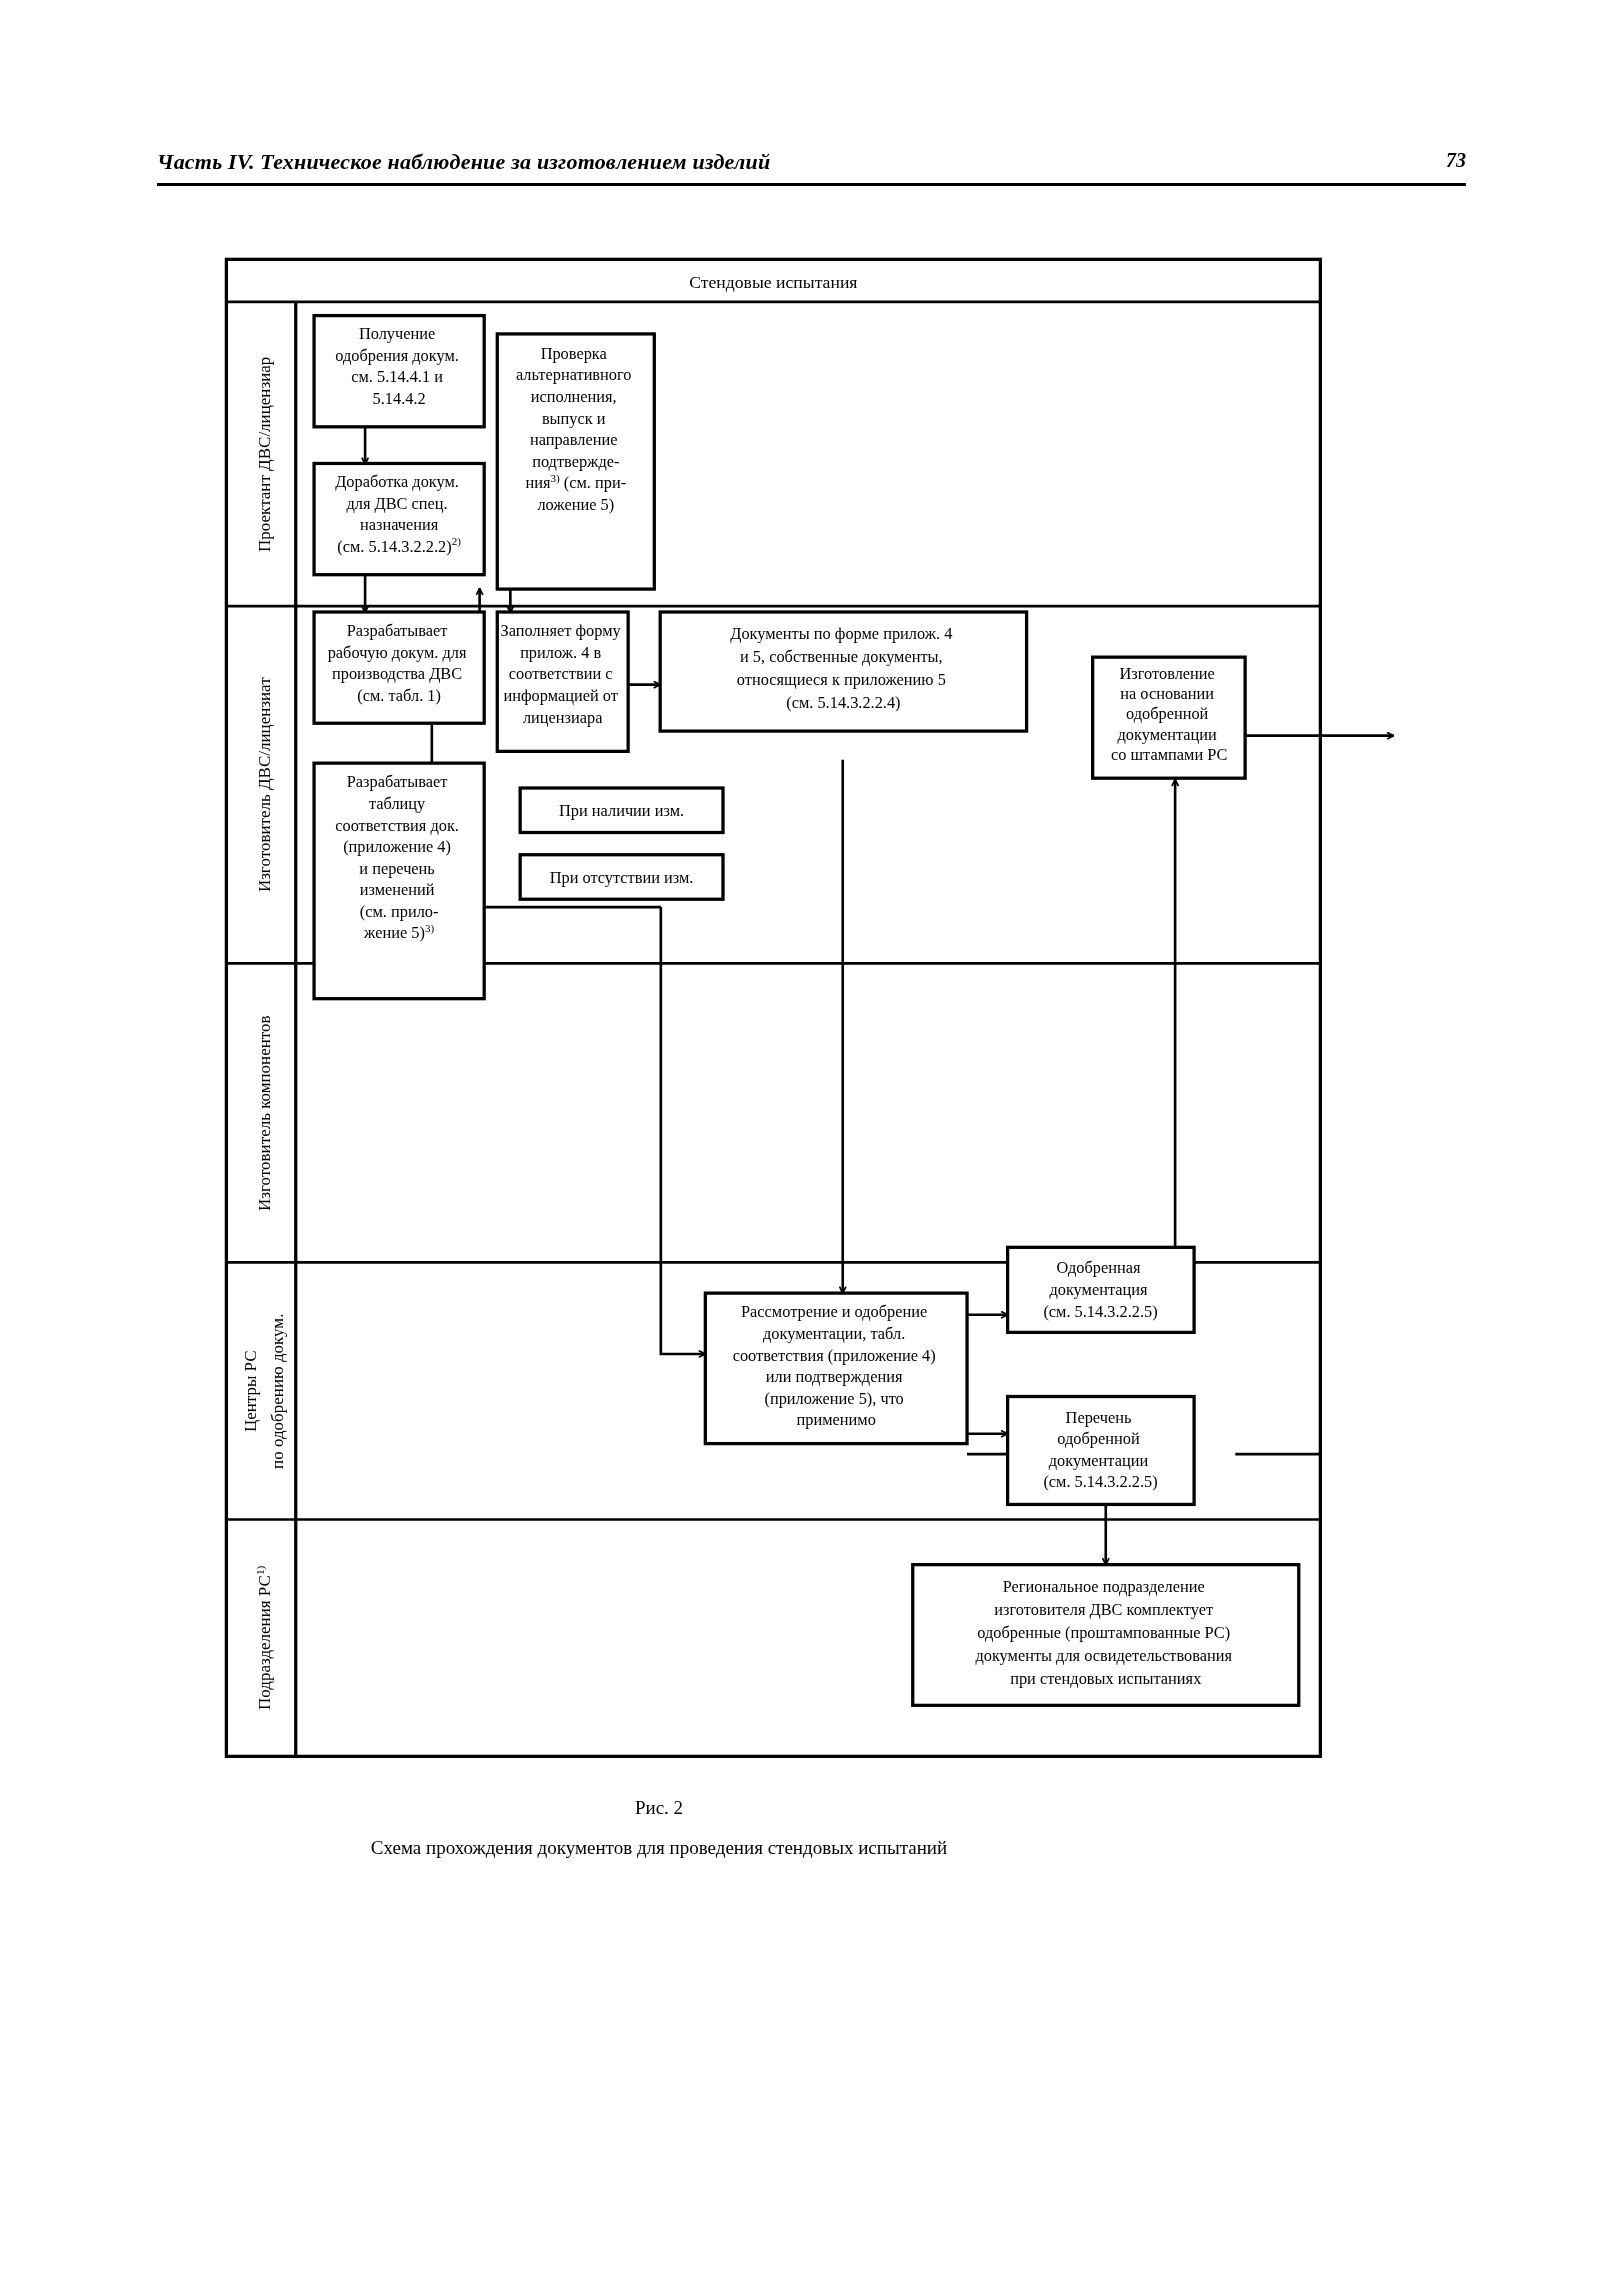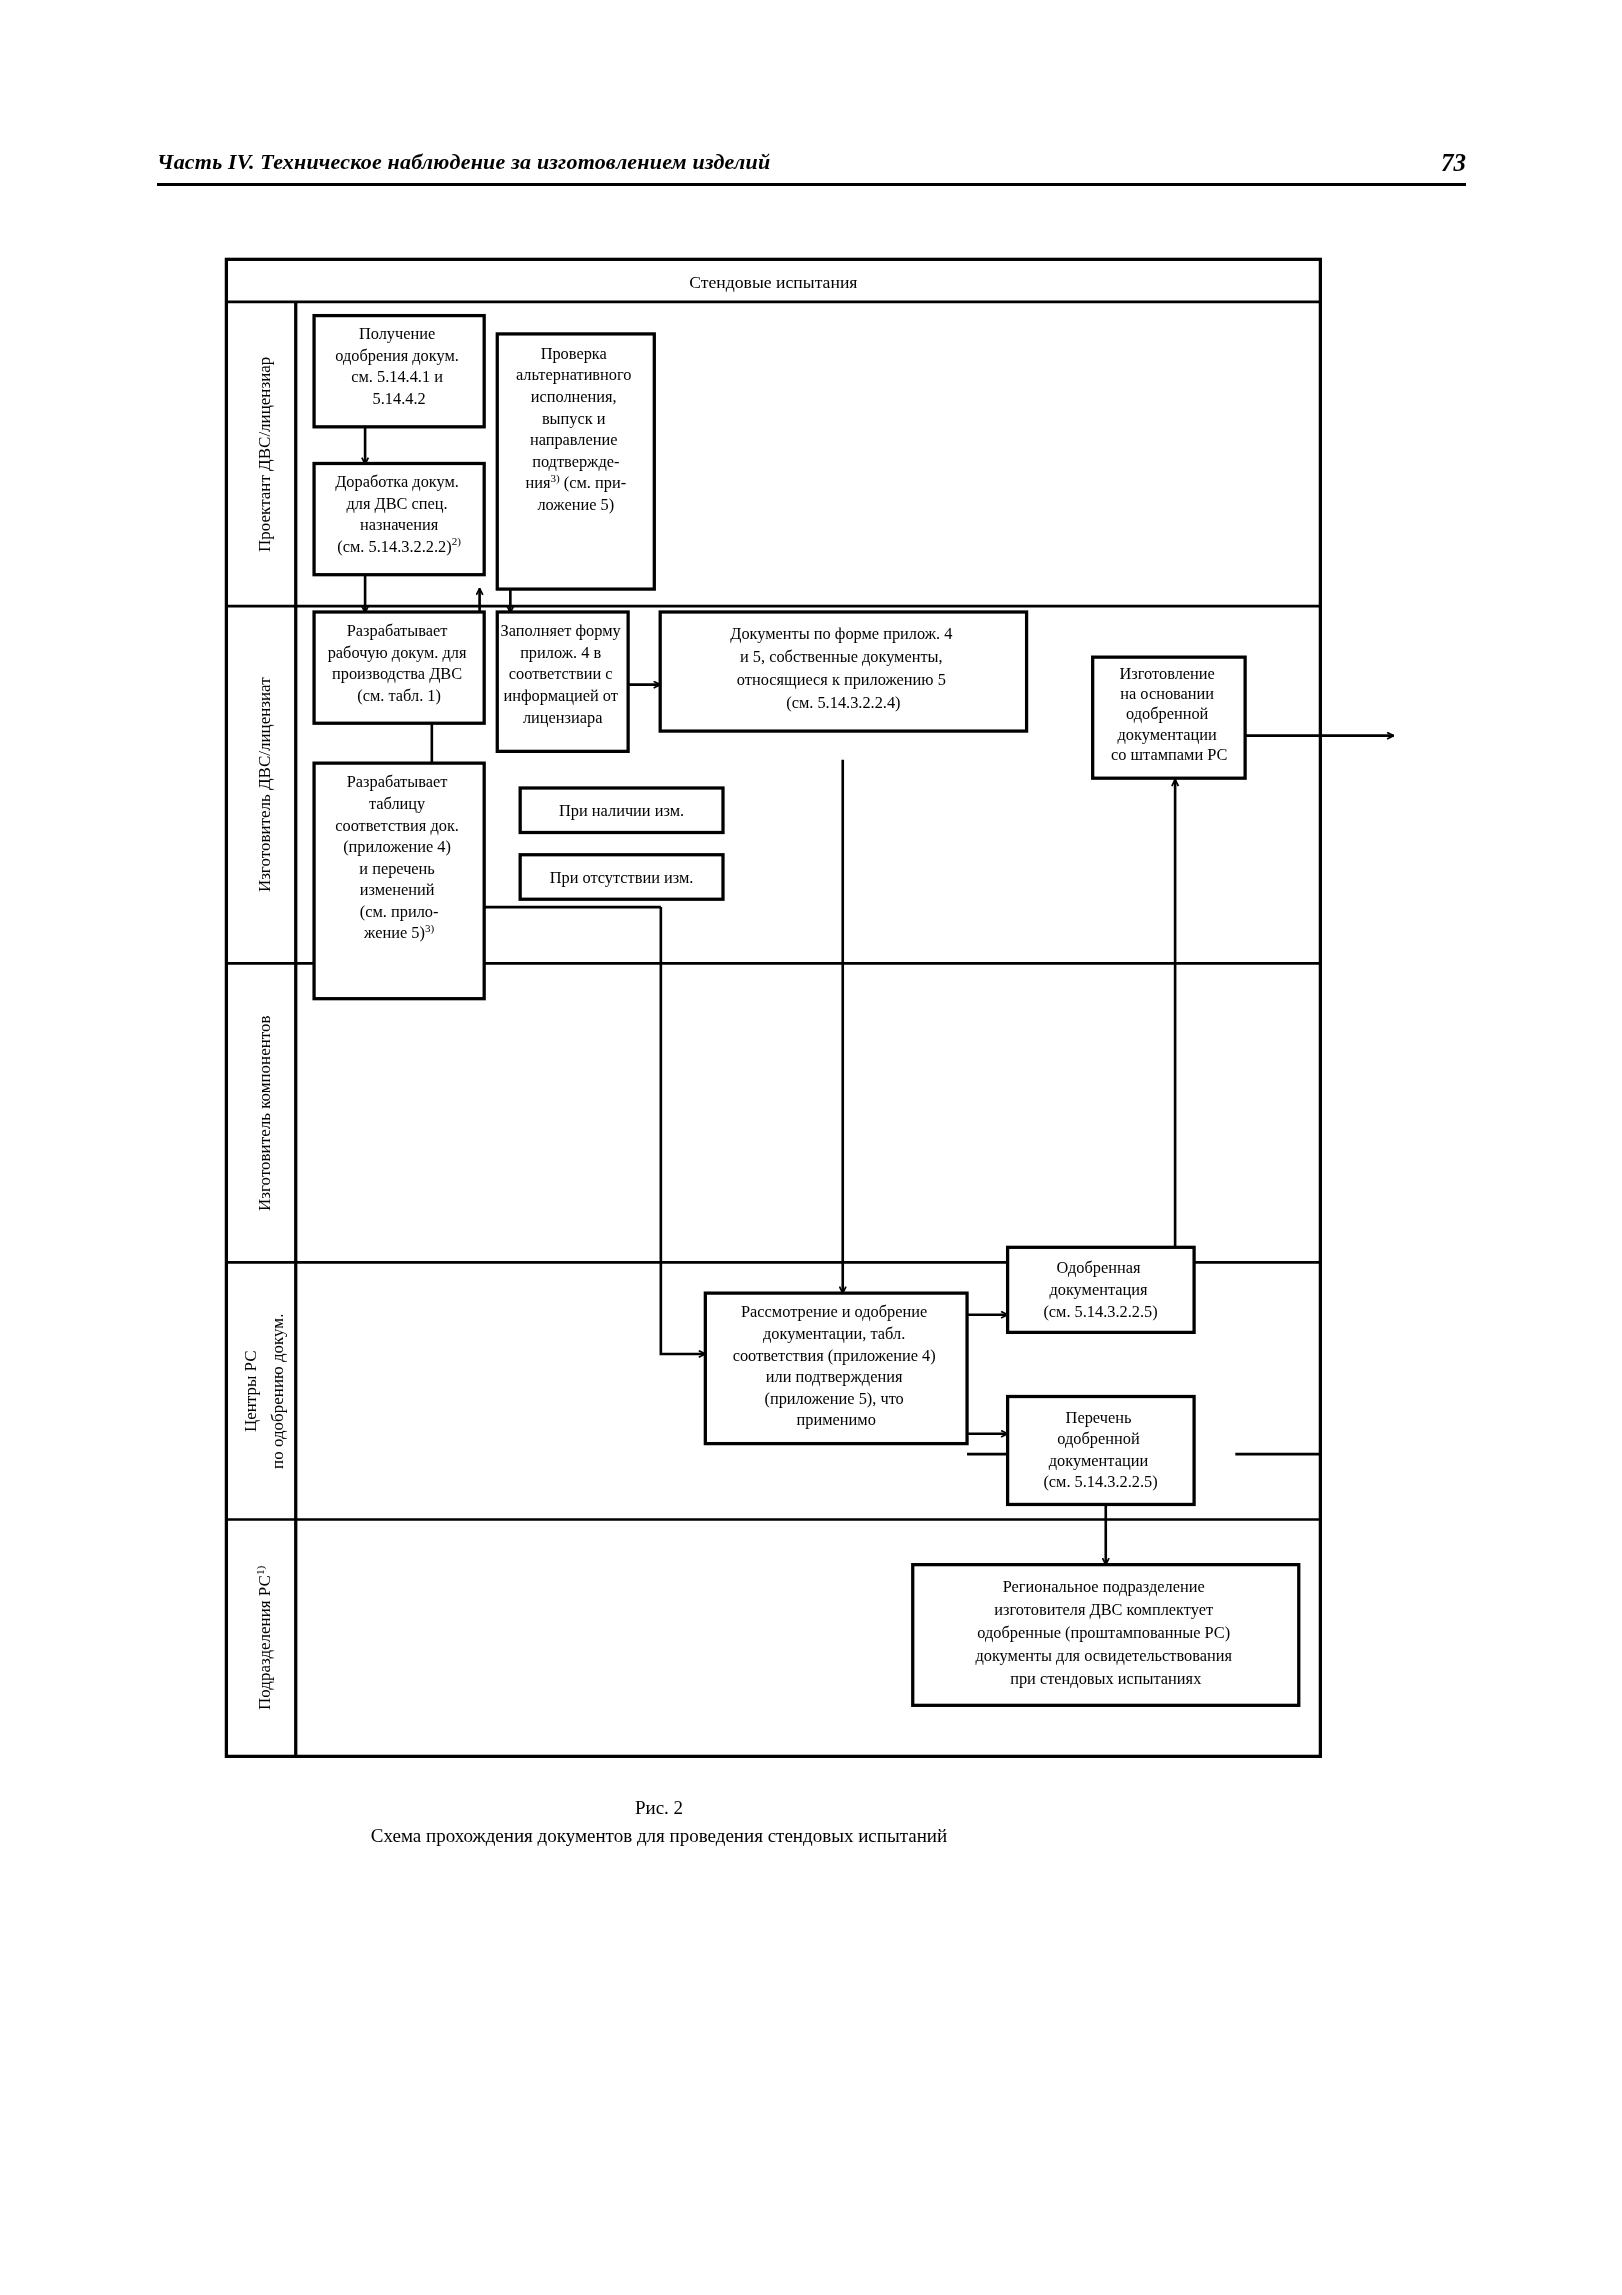--- a/index.html
+++ b/index.html
@@ -1,31 +1,31 @@
 <!DOCTYPE html>
 <html style="font-size:10.5px"><head>
 <meta charset="utf-8">
 <style>
   html,body{margin:0;padding:0;background:#ffffff;}
   body{width:1622px;height:2295px;position:relative;font-family:"Liberation Serif",serif;color:#000;}
 
   
   #header{position:absolute;left:157px;top:149px;width:1309px;height:46px;}
   #header .title{position:absolute;left:0;top:0;font-style:italic;font-weight:bold;font-size:22px;letter-spacing:0.2px;white-space:nowrap;}
-  #header .pageno{position:absolute;right:0;top:0;font-style:italic;font-weight:bold;font-size:25px;}
+  #header .pageno{position:absolute;right:0;top:0;font-style:italic;font-weight:bold;font-size:20px;}
   #header .rule{position:absolute;left:0;top:34px;width:1309px;height:3.3px;background:#000;}
 
   
   #figure{position:absolute;left:0;top:4px;width:1622px;height:1997px;padding-left:32px;}
   #flow{position:absolute;left:0;top:0;}
 
   
   #caption{position:absolute;left:0;top:1794px;width:1318px;text-align:center;}
   #caption .c1{font-size:19px;line-height:27.5px;}
-  #caption .c2{font-size:19px;line-height:27.5px;}
+  #caption .c2{font-size:19px;line-height:27.5px;margin-top:12px;}
 </style>
 </head>
 <body>
 
 <div id="header">
   <div class="title">Часть IV. Техническое наблюдение за изготовлением изделий</div>
   <div class="pageno">73</div>
   <div class="rule"></div>
 </div>
 

